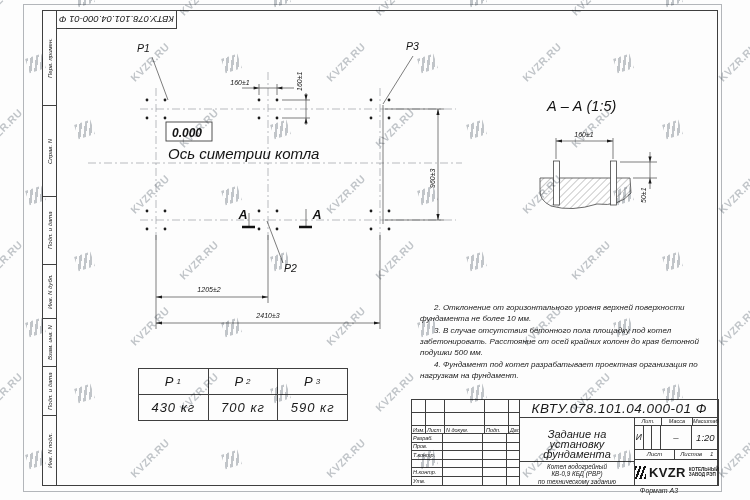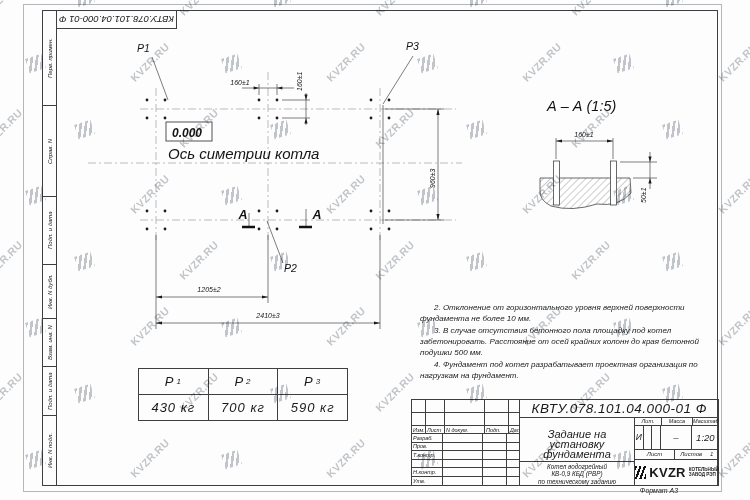--- a/index.html
+++ b/index.html
@@ -63,21 +63,21 @@
   .rv{height:24px;}
   .lit3{width:26px;display:flex;}
   .lit3 .lc{flex:1;border-right:1px solid #3f3f3f;display:flex;align-items:center;
         justify-content:center;font:italic 8.5px "Liberation Sans",sans-serif;}
   .lit3 .lc:last-child{border-right:1px solid #3f3f3f;}
   .wLit{width:26px;}.wMass{width:30px;}.wSc{flex:1;}
   .rv .val{font:italic 9.5px "Liberation Sans",sans-serif;}
   .rs{height:10px;}
   .rs .rc{font:italic 6px "Liberation Sans",sans-serif;gap:8px;}
   .wSheet{width:39px;}.wSheets{flex:1;}
-  .rlogo{flex:1;display:flex;align-items:center;justify-content:flex-end;gap:3px;}
+  .rlogo{flex:1;display:flex;align-items:center;justify-content:space-between;gap:3px;}
   .logo-coil{width:11px;height:13px;background:repeating-linear-gradient(110deg,#111 0 2px,transparent 2px 4.2px);}
   .logo-kvzr{font:900 13px "Liberation Sans",sans-serif;letter-spacing:.3px;font-style:normal;}
   .logo-cap{font:bold 4.6px/5.2px "Liberation Sans",sans-serif;text-align:left;}
   .format-note{left:600px;top:487px;width:118px;text-align:center;
         font:italic 7px "Liberation Sans",sans-serif;}
   
   svg.draw{position:absolute;left:0;top:0;width:750px;height:500px;}
   .thin{stroke:#454545;stroke-width:.7;fill:none;}
   .cl{stroke:#8d9298;stroke-width:.6;fill:none;stroke-dasharray:8 3 2 3;}
   .dim{font:italic 7px "Liberation Sans",sans-serif;fill:#141414;}

